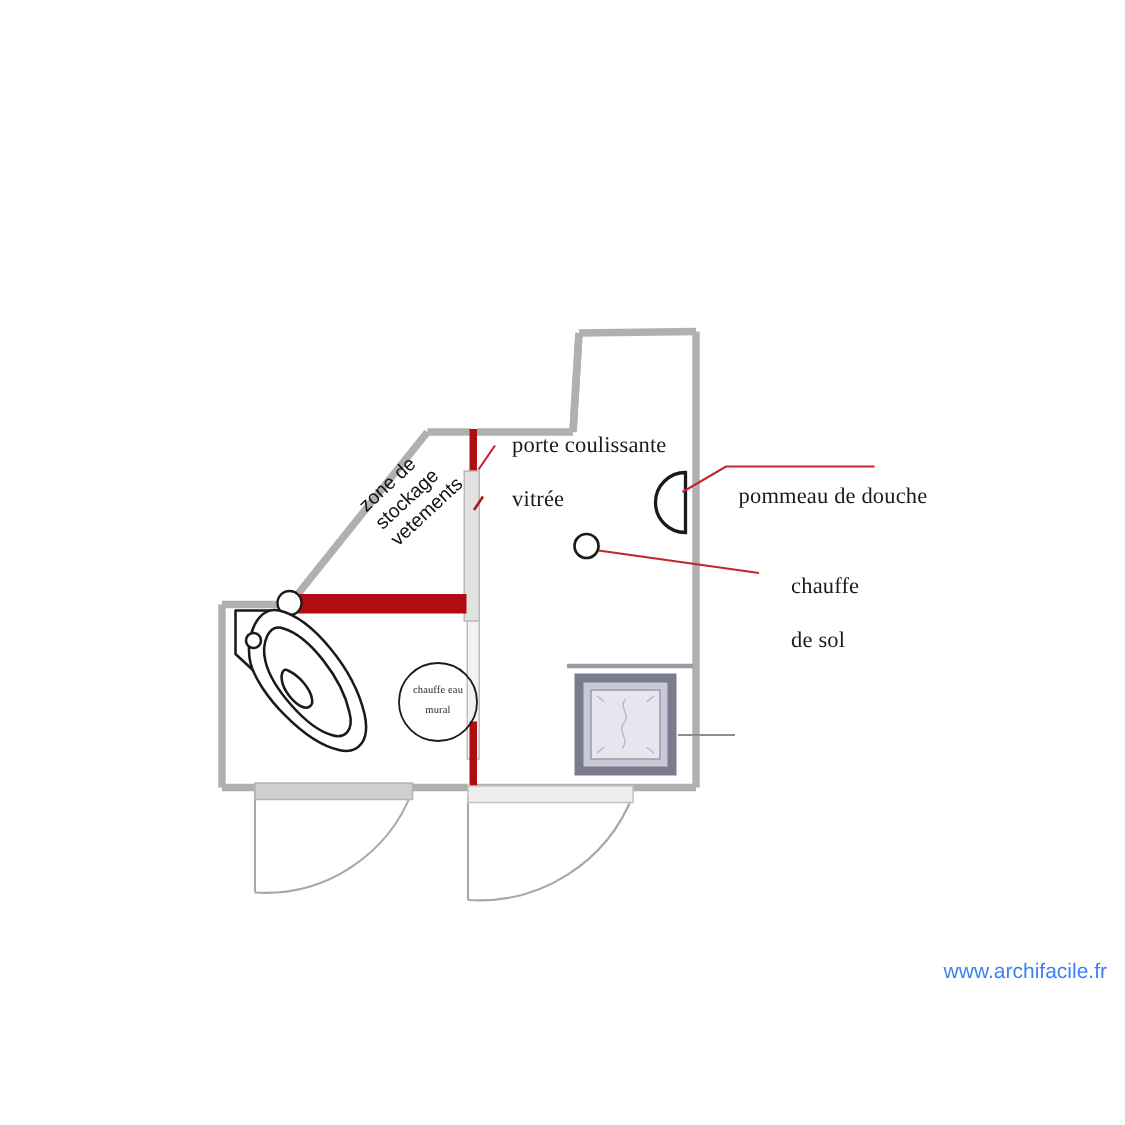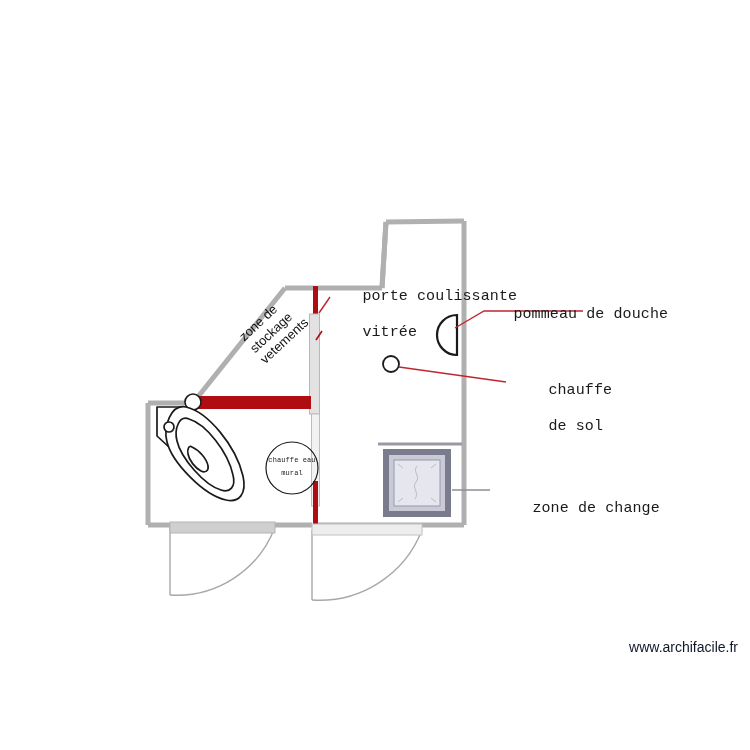--- a/index.html
+++ b/index.html
@@ -25,21 +25,21 @@
   svg.plan-canvas {
     position: absolute;
     left: 0;
     top: 0;
     width: 750px;
     height: 750px;
     display: block;
   }
   .lbl {
     position: absolute;
-    font-family: Liberation Mono, monospace;
+    font-family: Liberation Serif, serif;
     font-size: 15px;
     line-height: 18px;
     color: #1a1a1a;
     white-space: pre;
     letter-spacing: 0.1px;
   }
   .lbl-small {
     font-size: 7px;
     line-height: 9px;
     color: #222;
@@ -54,21 +54,21 @@
     color: #111;
     white-space: pre;
     transform-origin: 0 0;
     transform: rotate(-43deg);
   }
   .footer-url {
     position: absolute;
     right: 12px;
     top: 639px;
     font-size: 14px;
-    color: #0f172a;
+    color: #3b82f6;
     font-family: "Liberation Sans", sans-serif;
     white-space: pre;
   }
 </style>
 </head>
 <body>
 
 <div id="plan-root">
 
   <svg class="plan-canvas" viewBox="0 0 750 750">
@@ -177,28 +177,25 @@
 vetements</span></div>
 
   <div class="lbl lbl-small" style="left:267px; top:456px; width:50px;">chauffe eau</div>
   <div class="lbl lbl-small" style="left:267px; top:469px; width:50px;">mural</div>
 
   <div class="lbl" style="left:326px; top:270px;">
     <span>porte coulissante</span><br>
     <span>vitrée</span>
   </div>
 
-  <div class="lbl" style="left:477px; top:288px;">
+  <div class="lbl" style="left:477px; top:304px;">
     <span>pommeau de douche</span>
   </div>
 
   <div class="lbl" style="left:512px; top:364px;">
     <span>chauffe</span><br>
     <span>de sol</span>
   </div>
 
-  <div class="lbl" style="left:496px; top:482px;">
-    <span>zone de change</span>
-  </div>
 
   <div class="footer-url">www.archifacile.fr</div>
 
 </div>
 
 </body></html>

